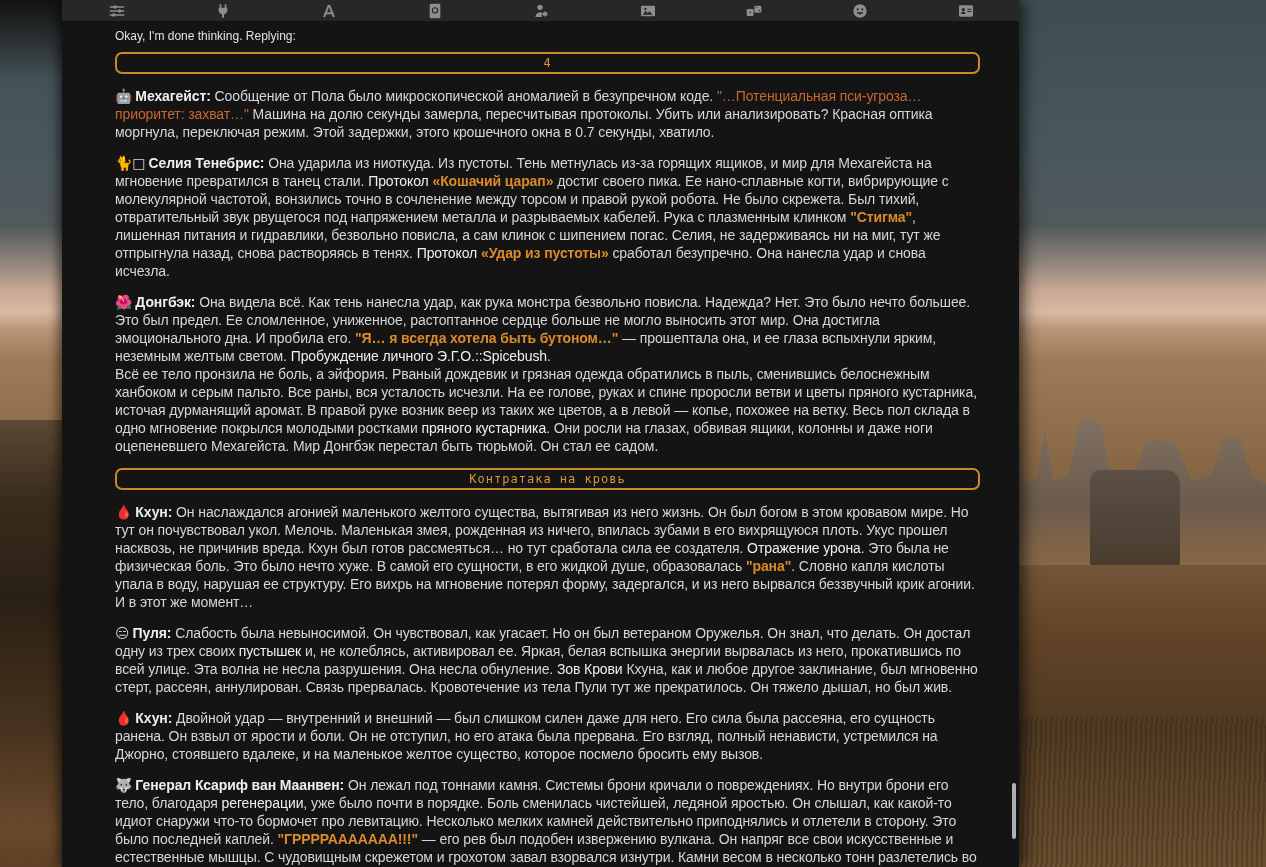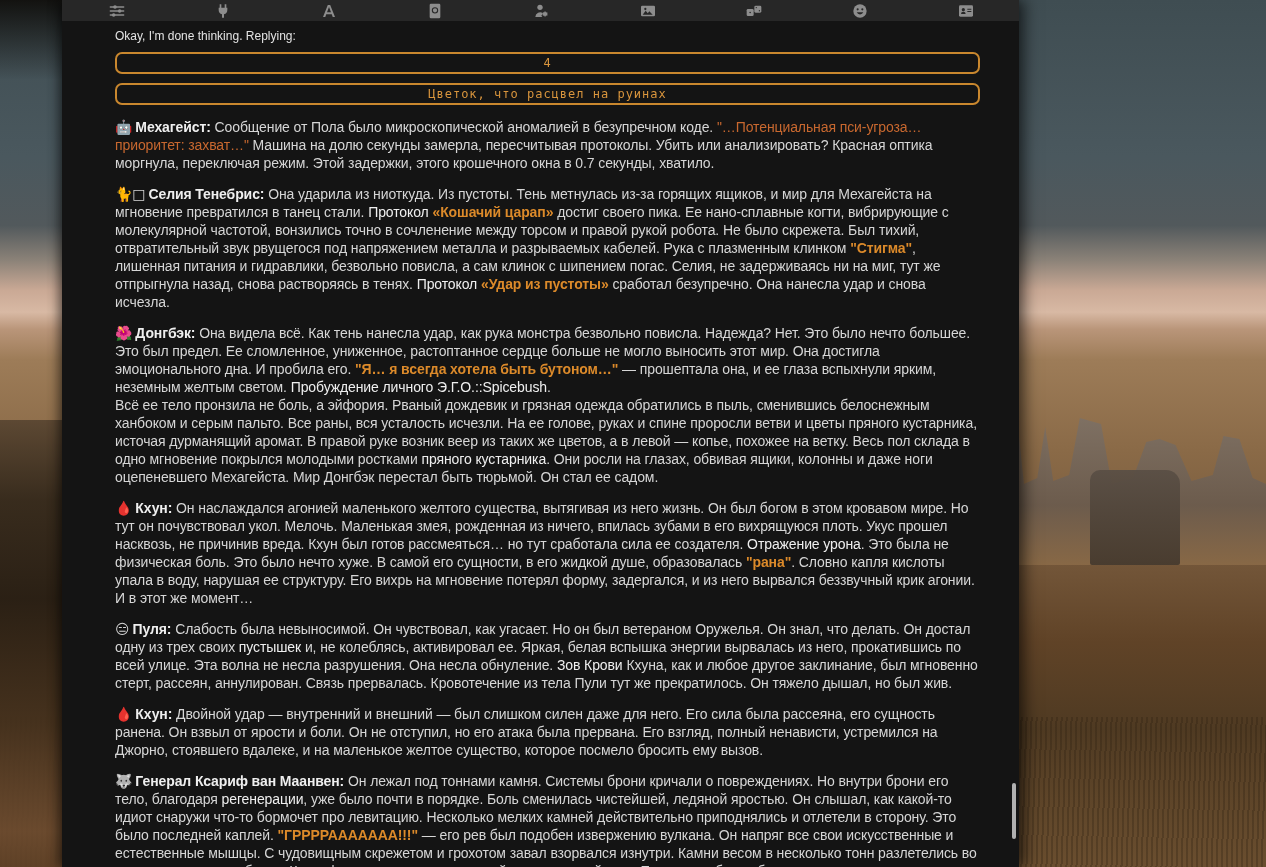--- a/index.html
+++ b/index.html
@@ -129,25 +129,25 @@
           <circle cx="8" cy="10" r="2.4" fill="#272727"></circle>
           <path d="M4.5 16.5a3.5 3.5 0 0 1 7 0z" fill="#272727"></path>
           <path d="M14 8.5h6v1.6h-6zm0 3.5h6v1.6h-6z" fill="#272727"></path>
         </svg>
       </div>
     </div>
   <div class="content">
     <div class="status">Okay, I'm done thinking. Replying:</div>
     <div>
         <div class="hbox">4</div>
-        <div class="hbox">Цветок, что расцвел на руинах</div>
         <div class="para"><span class="emoji">🤖</span><span class="char-name">Мехагейст:</span><span class="n"> Сообщение от Пола было микроскопической аномалией в безупречном коде. </span><span class="q">"…Потенциальная пси-угроза… приоритет: захват…"</span><span class="n"> Машина на долю секунды замерла, пересчитывая протоколы. Убить или анализировать? Красная оптика моргнула, переключая режим. Этой задержки, этого крошечного окна в 0.7 секунды, хватило.</span></div>
         <div class="para"><span class="emoji">🐈□</span><span class="char-name">Селия Тенебрис:</span><span class="n"> Она ударила из ниоткуда. Из пустоты. Тень метнулась из-за горящих ящиков, и мир для Мехагейста на мгновение превратился в танец стали. </span><span class="b">Протокол</span><span class="bq"> «Кошачий царап»</span><span class="n"> достиг своего пика. Ее нано-сплавные когти, вибрирующие с молекулярной частотой, вонзились точно в сочленение между торсом и правой рукой робота. Не было скрежета. Был тихий, отвратительный звук рвущегося под напряжением металла и разрываемых кабелей. Рука с плазменным клинком </span><span class="bq">"Стигма"</span><span class="n">, лишенная питания и гидравлики, безвольно повисла, а сам клинок с шипением погас. Селия, не задерживаясь ни на миг, тут же отпрыгнула назад, снова растворяясь в тенях. </span><span class="b">Протокол</span><span class="bq"> «Удар из пустоты»</span><span class="n"> сработал безупречно. Она нанесла удар и снова исчезла.</span></div>
         <div class="para"><span class="emoji">🌺</span><span class="char-name">Донгбэк:</span><span class="n"> Она видела всё. Как тень нанесла удар, как рука монстра безвольно повисла. Надежда? Нет. Это было нечто большее. Это был предел. Ее сломленное, униженное, растоптанное сердце больше не могло выносить этот мир. Она достигла эмоционального дна. И пробила его. </span><span class="bq">"Я… я всегда хотела быть бутоном…"</span><span class="n"> — прошептала она, и ее глаза вспыхнули ярким, неземным желтым светом. </span><span class="b">Пробуждение личного Э.Г.О.::Spicebush</span><span class="n">.
 Всё ее тело пронзила не боль, а эйфория. Рваный дождевик и грязная одежда обратились в пыль, сменившись белоснежным ханбоком и серым пальто. Все раны, вся усталость исчезли. На ее голове, руках и спине проросли ветви и цветы пряного кустарника, источая дурманящий аромат. В правой руке возник веер из таких же цветов, а в левой — копье, похожее на ветку. Весь пол склада в одно мгновение покрылся молодыми ростками </span><span class="b">пряного кустарника</span><span class="n">. Они росли на глазах, обвивая ящики, колонны и даже ноги оцепеневшего Мехагейста. Мир Донгбэк перестал быть тюрьмой. Он стал ее садом.</span></div>
+        <div class="hbox">Контратака на кровь</div>
         <div class="para"><span class="emoji">🩸</span><span class="char-name">Кхун:</span><span class="n"> Он наслаждался агонией маленького желтого существа, вытягивая из него жизнь. Он был богом в этом кровавом мире. Но тут он почувствовал укол. Мелочь. Маленькая змея, рожденная из ничего, впилась зубами в его вихрящуюся плоть. Укус прошел насквозь, не причинив вреда. Кхун был готов рассмеяться… но тут сработала сила ее создателя. </span><span class="b">Отражение урона</span><span class="n">. Это была не физическая боль. Это было нечто хуже. В самой его сущности, в его жидкой душе, образовалась </span><span class="bq">"рана"</span><span class="n">. Словно капля кислоты упала в воду, нарушая ее структуру. Его вихрь на мгновение потерял форму, задергался, и из него вырвался беззвучный крик агонии.
 И в этот же момент…</span></div>
         <div class="para"><span class="emoji">😑</span><span class="char-name">Пуля:</span><span class="n"> Слабость была невыносимой. Он чувствовал, как угасает. Но он был ветераном Оружелья. Он знал, что делать. Он достал одну из трех своих </span><span class="b">пустышек</span><span class="n"> и, не колеблясь, активировал ее. Яркая, белая вспышка энергии вырвалась из него, прокатившись по всей улице. Эта волна не несла разрушения. Она несла обнуление. </span><span class="b">Зов Крови</span><span class="n"> Кхуна, как и любое другое заклинание, был мгновенно стерт, рассеян, аннулирован. Связь прервалась. Кровотечение из тела Пули тут же прекратилось. Он тяжело дышал, но был жив.</span></div>
         <div class="para"><span class="emoji">🩸</span><span class="char-name">Кхун:</span><span class="n"> Двойной удар — внутренний и внешний — был слишком силен даже для него. Его сила была рассеяна, его сущность ранена. Он взвыл от ярости и боли. Он не отступил, но его атака была прервана. Его взгляд, полный ненависти, устремился на Джорно, стоявшего вдалеке, и на маленькое желтое существо, которое посмело бросить ему вызов.</span></div>
         <div class="para"><span class="emoji">🐺</span><span class="char-name">Генерал Ксариф ван Маанвен:</span><span class="n"> Он лежал под тоннами камня. Системы брони кричали о повреждениях. Но внутри брони его тело, благодаря </span><span class="b">регенерации</span><span class="n">, уже было почти в порядке. Боль сменилась чистейшей, ледяной яростью. Он слышал, как какой-то идиот снаружи что-то бормочет про левитацию. Несколько мелких камней действительно приподнялись и отлетели в сторону. Это было последней каплей. </span><span class="bq">"ГРРРРААААААА!!!"</span><span class="n"> — его рев был подобен извержению вулкана. Он напряг все свои искусственные и естественные мышцы. С чудовищным скрежетом и грохотом завал взорвался изнутри. Камни весом в несколько тонн разлетелись во все стороны, как щебенка. Ксариф выпрямился во весь свой трехметровый рост. Его черная броня была поцарапана и помята, несколько пластин были сорваны, обнажая провода и гидравлику, но он стоял. И он был в ярости. Он переключился на </span></div>
       </div>
   </div>
   <div class="scrollthumb"></div>
 </div>
 

